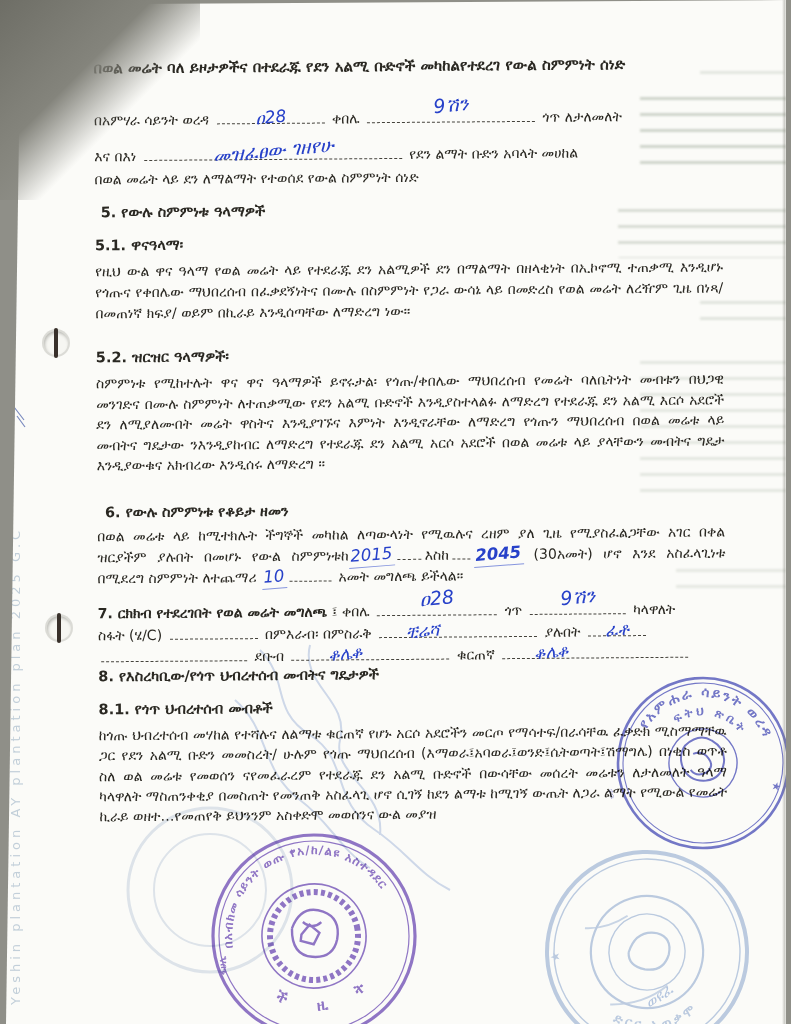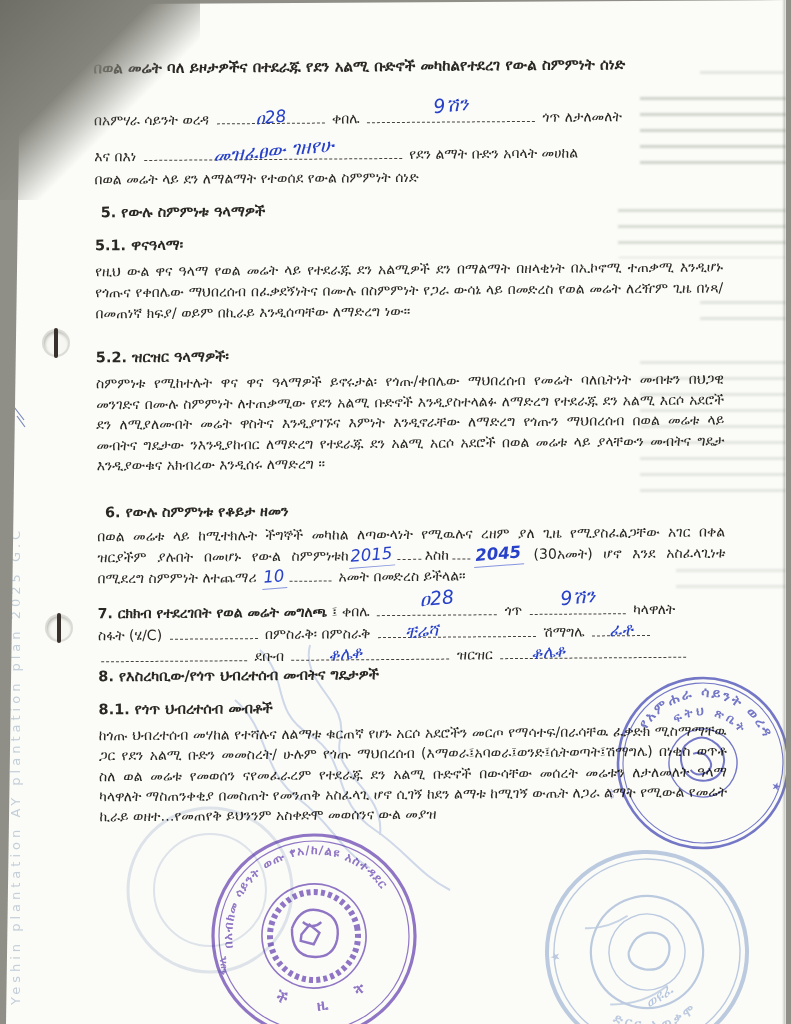--- a/index.html
+++ b/index.html
@@ -108,46 +108,46 @@
     <div class="blk" style="top:259px;line-height:21px;">የዚህ ውል ዋና ዓላማ የወል መሬት ላይ የተደራጁ ደን አልሚዎች ደን በማልማት በዘላቂነት በኢኮኖሚ ተጠቃሚ እንዲሆኑ የጎጡና የቀበሌው ማህበረሰብ በፈቃደኝነትና በሙሉ በስምምነት የጋራ ውሳኔ ላይ በመድረስ የወል መሬት ለረዥም ጊዜ በነጻ/በመጠነኛ ክፍያ/ ወይም በኪራይ እንዲሰጣቸው ለማድረግ ነው።</div>
 
     <div class="blk h" style="top:345px;">5.2. ዝርዝር ዓላማዎች፡</div>
     <div class="blk" style="top:371px;">ስምምነቱ የሚከተሉት ዋና ዋና ዓላማዎች ይኖሩታል፡ የጎጡ/ቀበሌው ማህበረሰብ የመሬት ባለቤትነት መብቱን በህጋዊ መንገድና በሙሉ ስምምነት ለተጠቃሚው የደን አልሚ ቡድኖች እንዲያስተላልፉ ለማድረግ የተደራጁ ደን አልሚ እርሶ አደሮች ደን ለሚያለሙበት መሬት ዋስትና እንዲያገኙና እምነት እንዲኖራቸው ለማድረግ የጎጡን ማህበረሰብ በወል መሬቱ ላይ መብትና ግዴታው ንእንዲያከብር ለማድረግ የተደራጁ ደን አልሚ አርሶ አደሮች በወል መሬቱ ላይ ያላቸውን መብትና ግዴታ እንዲያውቁና አክብረው እንዲሰሩ ለማድረግ ።</div>
 
     <div class="blk h" style="top:500px;left:105px;">6. የውሉ ስምምነቱ የቆይታ ዘመን</div>
     <div class="blk" style="top:524px;">
       <span>በወል መሬቱ ላይ ከሚተክሉት ችግኞች መካከል ለጣውላነት የሚዉሉና ረዘም ያለ ጊዜ የሚያስፈልጋቸው አገር በቀል ዝርያችም ያሉበት በመሆኑ የውል ስምምነቱከ</span><span class="hwi">2015</span><span class="dash" style="width:24px;"></span><span>እስከ</span><span class="dash" style="width:18px;"></span><span class="hwi hwb">2045</span>
       <span>(30አመት) ሆኖ እንደ አስፈላጊነቱ በሚደረግ ስምምነት ለተጨማሪ</span>
       <span class="hwi">10</span><span class="dash" style="width:42px;"></span>
-      <span>አመት በመድረስ ይችላል።</span>
+      <span>አመት መግለጫ ይችላል።</span>
     </div>
 
     <div class="blk formline" style="top:601px;">
       <span class="bold">7. ርክክብ የተደረገበት የወል መሬት መግለጫ</span>
       <span>፤</span>
       <span>ቀበሌ</span>
       <span class="dash" style="width:120px;"><span class="hw hw-raise hw-big">ዐ28</span></span>
       <span>ጎጥ</span>
       <span class="dash" style="width:96px;"><span class="hw hw-raise hw-big">9ሽን</span></span>
       <span>ካላዋለት</span>
     </div>
     <div class="blk formline" style="top:623px;">
       <span>ስፋት (ሄ/C)</span>
       <span class="dash" style="width:88px;"></span>
-      <span>በምስራቅ፡</span>
+      <span>በምእራብ፡</span>
       <span>በምስራቅ</span>
       <span class="dash" style="width:158px;"><span class="hw" style="left:28%;">ቺሬሻ</span></span>
-      <span>ሽማግሌ</span>
+      <span>ያሉበት</span>
       <span class="dash" style="width:58px;"><span class="hw">ፈቶ</span></span>
     </div>
     <div class="blk formline" style="top:645px;">
       <span class="dash" style="width:146px;"></span>
       <span>ደቡብ</span>
       <span class="dash" style="width:158px;"><span class="hw" style="left:34%;">ቆሌቆ</span></span>
-      <span>ዝርዝር</span>
+      <span>ቁርጠኛ</span>
       <span class="dash" style="width:186px;"><span class="hw" style="left:26%;">ቆሌቆ</span></span>
     </div>
 
     <div class="blk h" style="top:664px;">8. የእስረካቢው/የጎጥ ህብረተሰብ መብትና ግዴታዎች</div>
     <div class="blk h" style="top:697px;">8.1. የጎጥ ህብረተሰብ መብቶች</div>
     <div class="blk" style="top:723px;line-height:20.3px;">ከጎጡ ህብረተሰብ መሃከል የተሻሉና ለልማቱ ቁርጠኛ የሆኑ አርሶ አደሮችን መርጦ የማሳተፍ/በራሳቸዉ ፈቃድክ ሚስማማቸዉ ጋር የደን አልሚ ቡድን መመስረት/ ሁሉም የጎጡ ማህበረሰብ (እማወራ፤አባወራ፤ወንድ፤ሴትወጣት፤ሽማግሌ) በነቂስ ወጥቶ ስለ ወል መሬቱ የመወሰን ናየመፈራረም የተደራጁ ደን አልሚ ቡድኖች በውሳቸው መሰረት መሬቱን ለታለመለት ዓላማ ካላዋለት ማስጠንቀቂያ በመስጠት የመንጠቅ አስፈላጊ ሆኖ ሲገኝ ከደን ልማቱ ከሚገኝ ውጤት ለጋራ ልማት የሚውል የመሬት ኪራይ ወዘተ…የመጠየቅ ይህንንም አስቀድሞ መወሰንና ውል መያዝ</div>
   </div>
 
   <svg class="stamp" style="left:200px;top:640px;" width="330" height="260">
     <g stroke="#8fa7d8" stroke-width="2" fill="none" opacity=".40">

